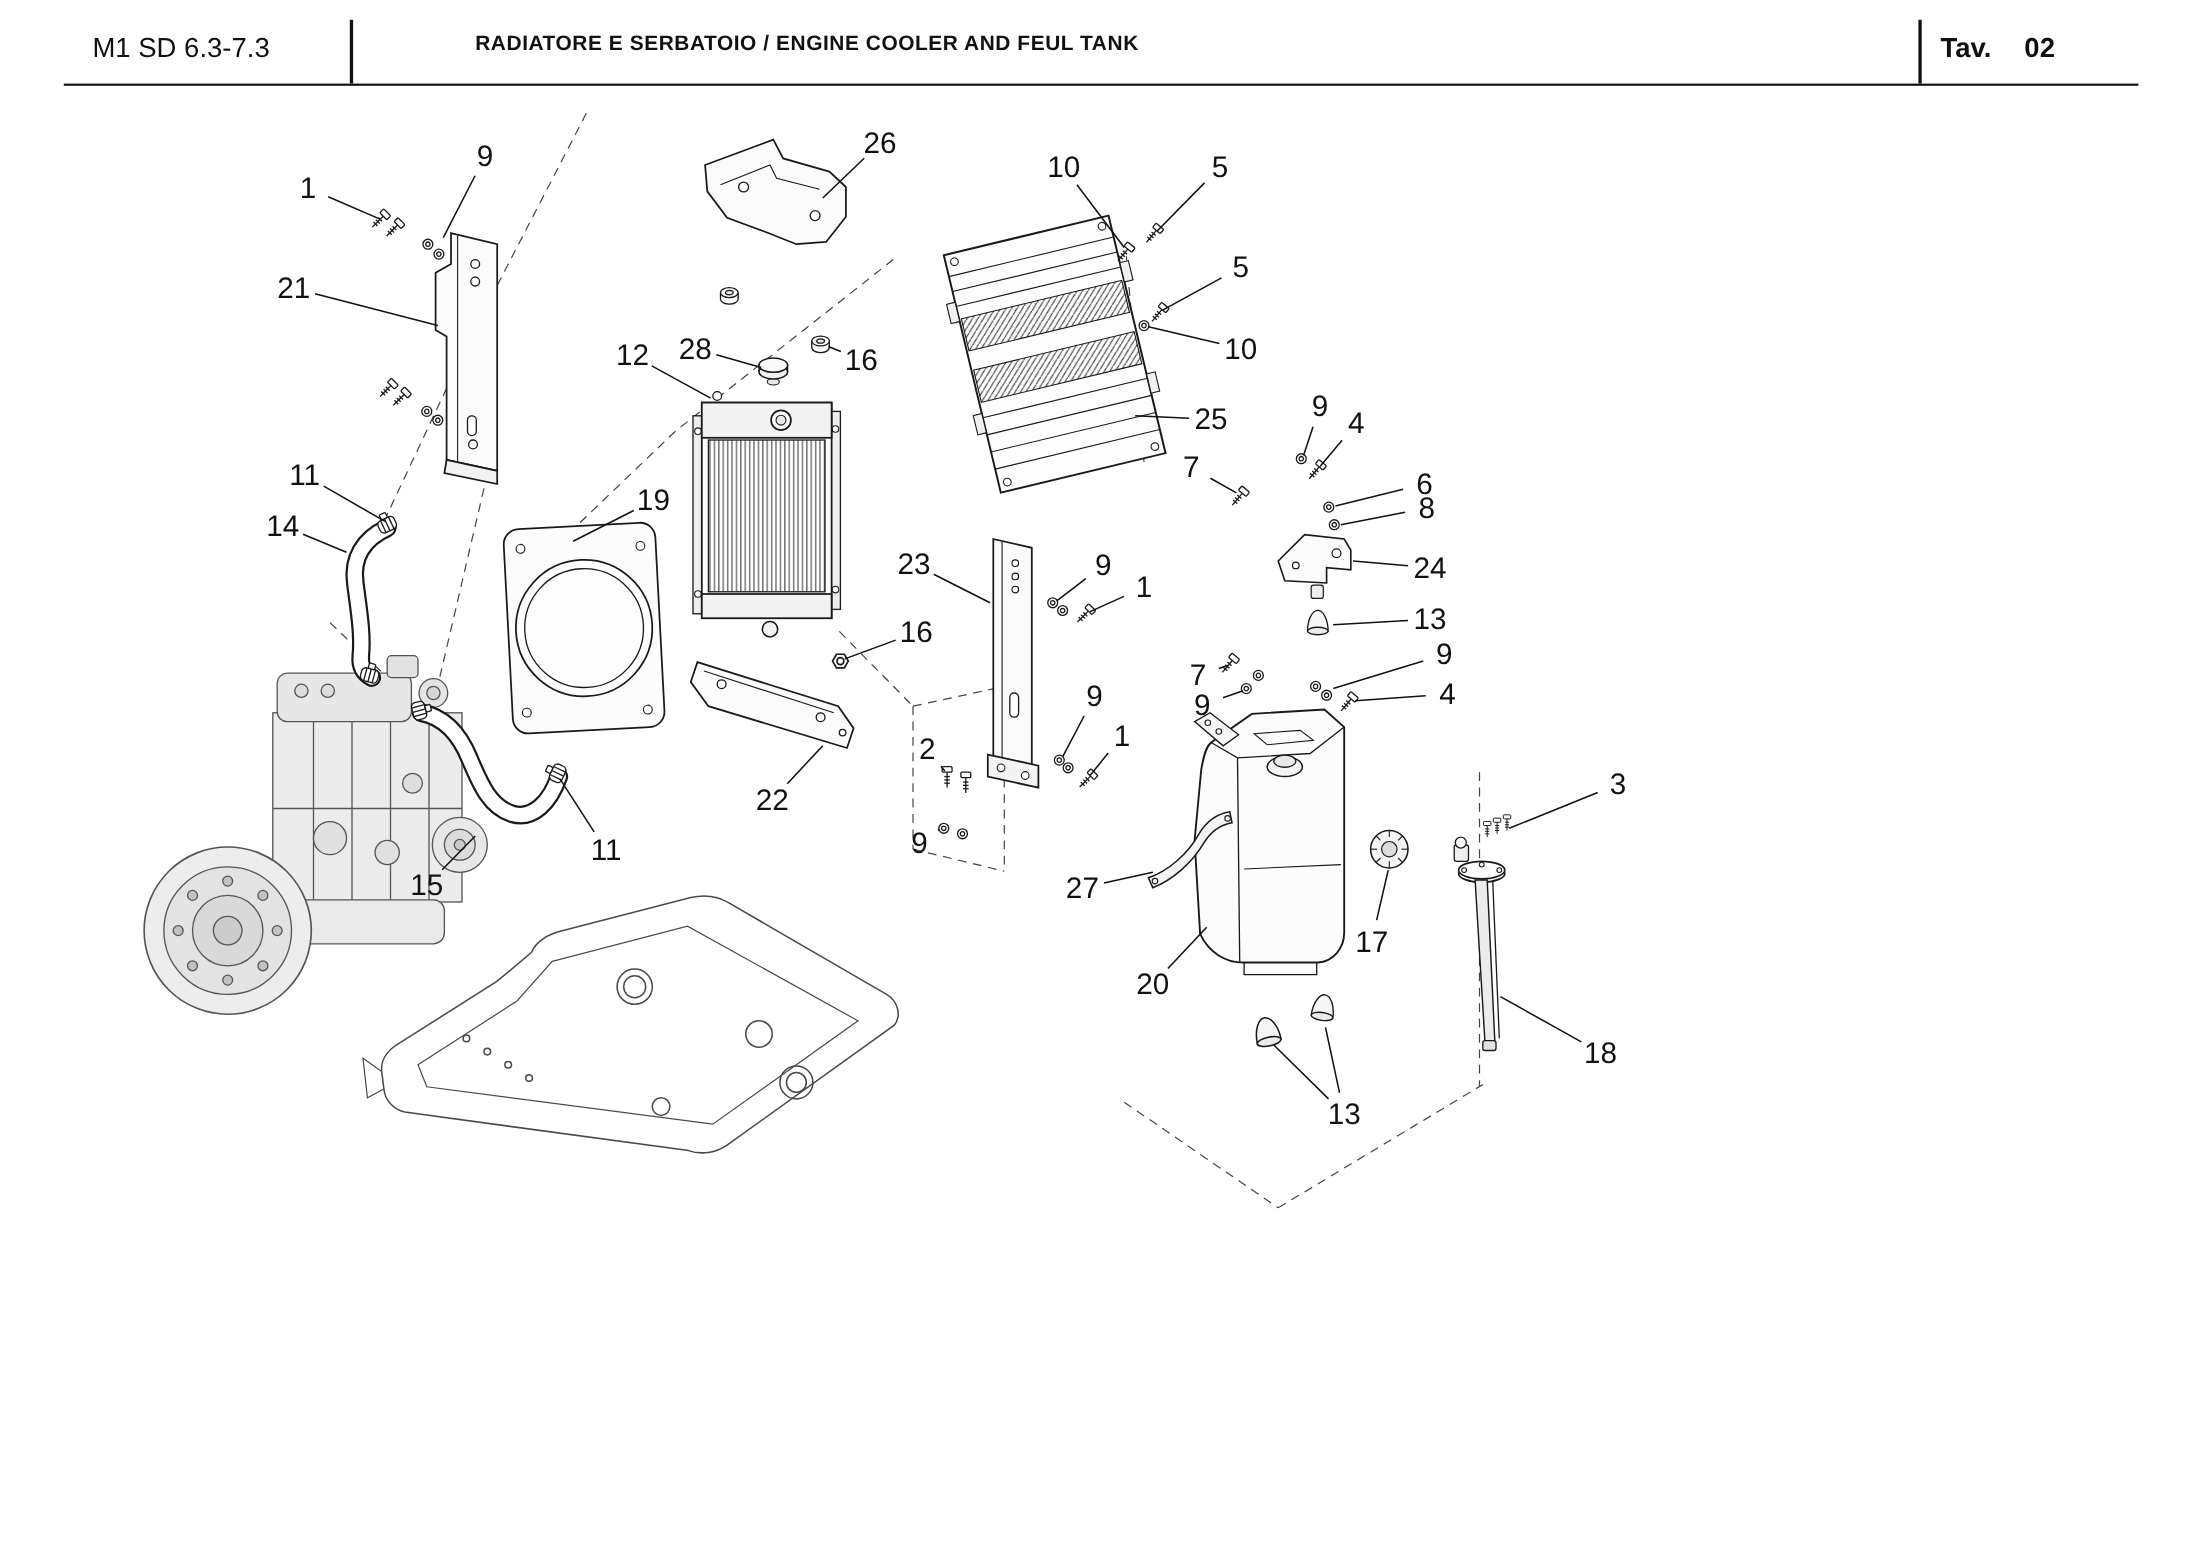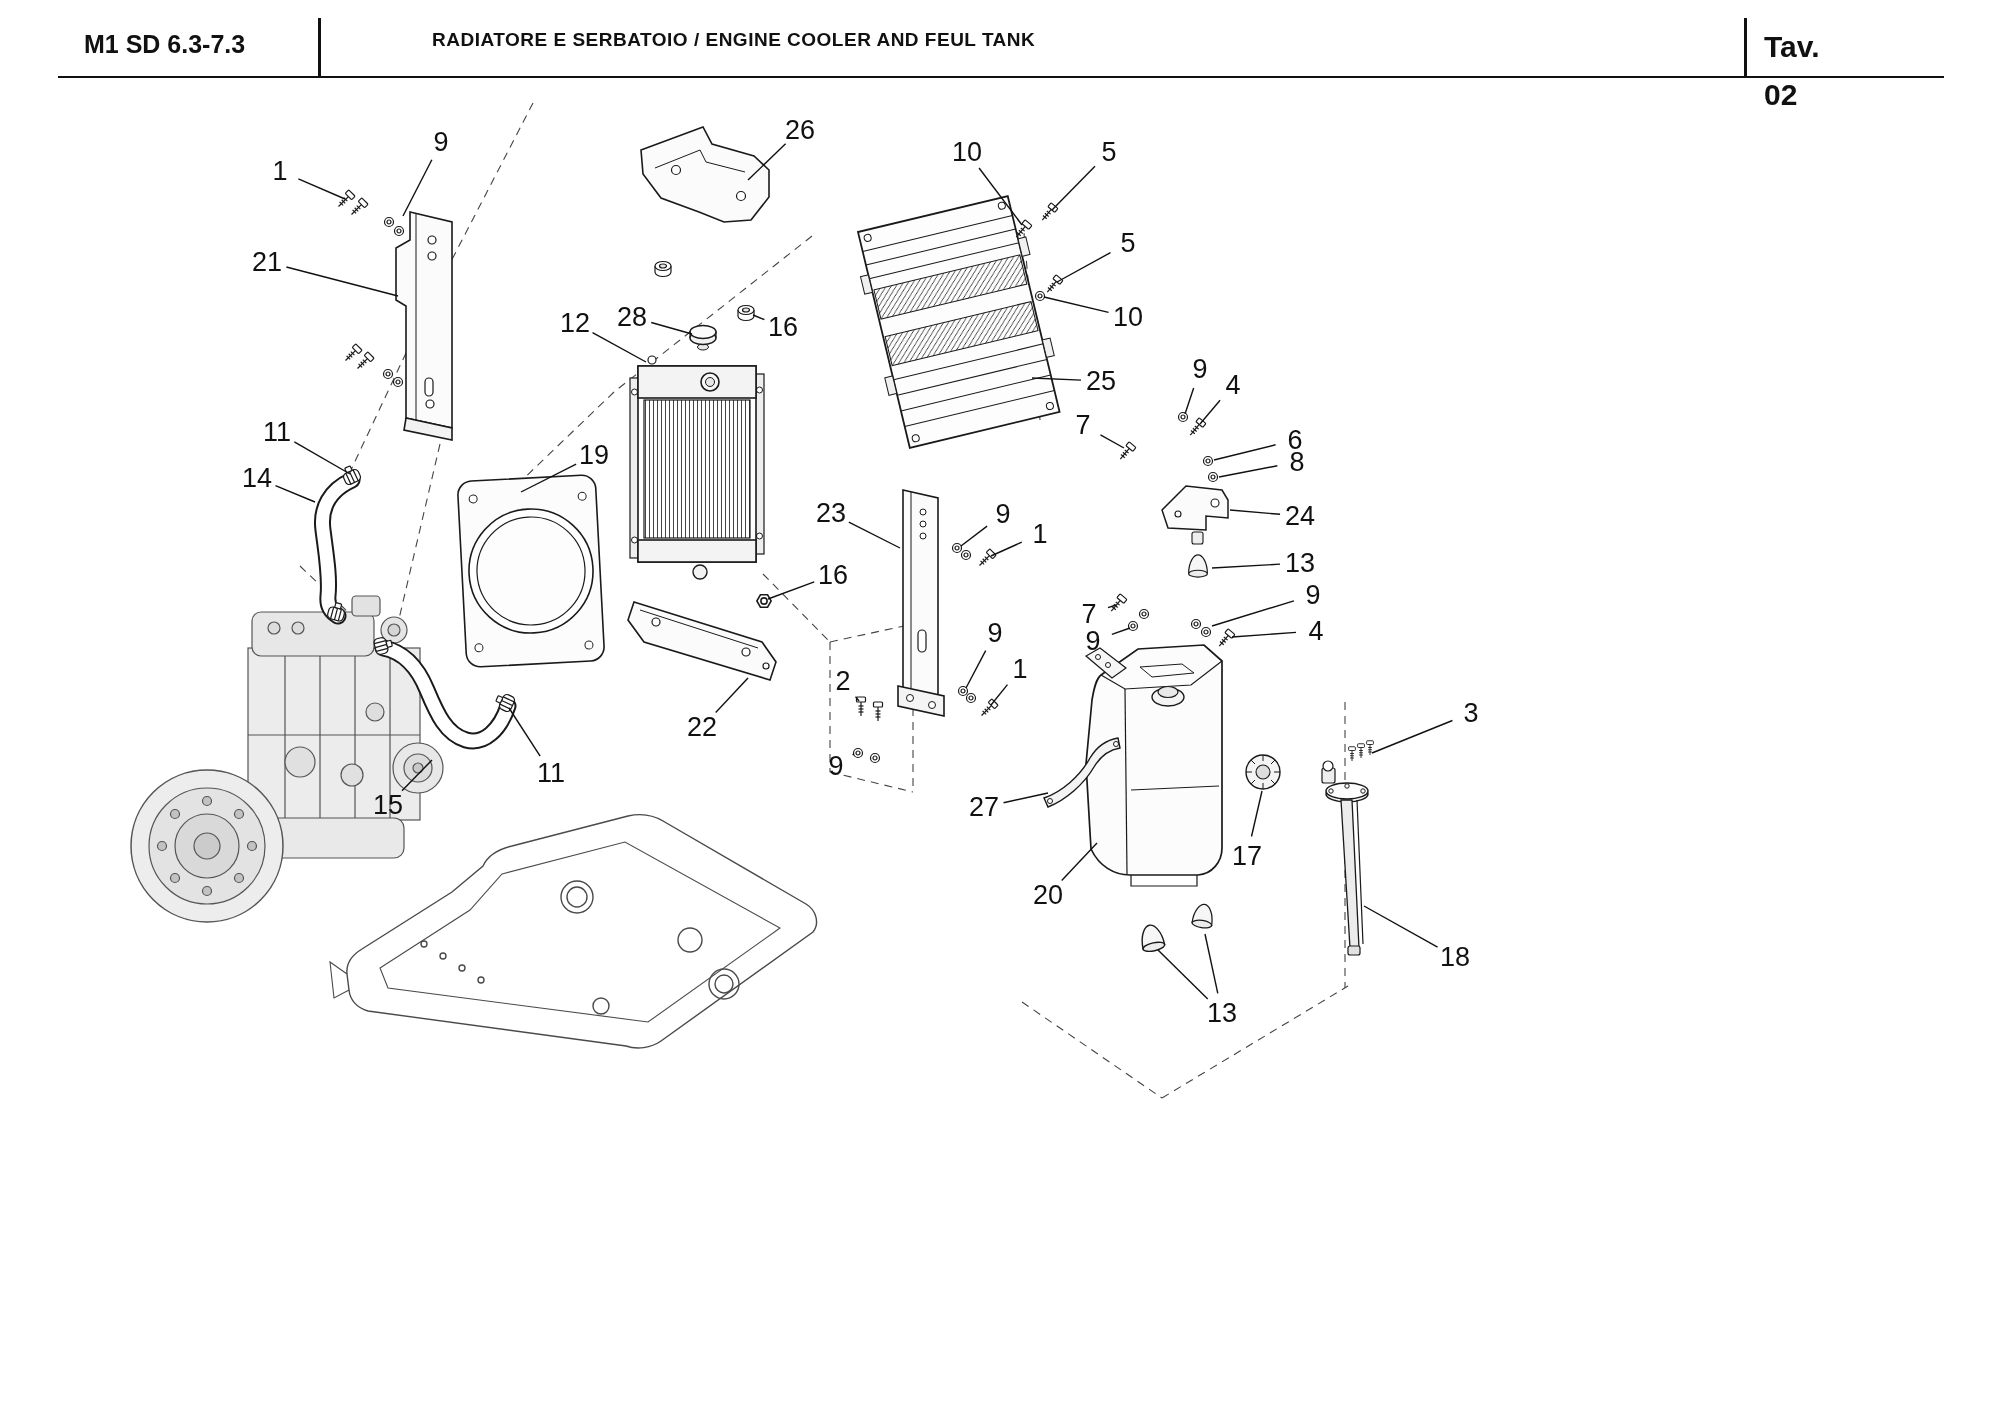--- a/index.html
+++ b/index.html
@@ -1,22 +1,22 @@
 <!DOCTYPE html>
 <html><head>
 <meta charset="utf-8">
 <style>
   html,body{margin:0;padding:0;}
   body{
     width:2000px;height:1414px;background:#ffffff;position:relative;
     font-family:"Liberation Sans",sans-serif;overflow:hidden;color:#111;
   }
-  .header-model{position:absolute;left:84px;top:30px;font-size:25px;font-weight:bold;white-space:nowrap;}
+  .header-model{position:absolute;left:84px;top:30px;font-size:25px;font-weight:normal;white-space:nowrap;}
   .header-title{position:absolute;left:432px;top:29px;font-size:19px;font-weight:bold;letter-spacing:.5px;white-space:nowrap;}
-  .header-tav{position:absolute;left:1764px;top:30px;font-size:30px;font-weight:bold;display:flex;gap:14px;white-space:nowrap;flex-direction:column;}
+  .header-tav{position:absolute;left:1764px;top:30px;font-size:25px;font-weight:bold;display:flex;gap:30px;white-space:nowrap;}
   .rule{position:absolute;left:58px;right:56px;top:76px;border-top:2.5px solid #111;}
   .vline{position:absolute;top:18px;height:58px;width:2.5px;background:#111;}
   #v1{left:318px;}
   #v2{left:1744px;}
   #diagram{position:absolute;left:0;top:0;}
   .callout{font-family:"Liberation Sans",sans-serif;font-size:27px;fill:#111;text-anchor:middle;dominant-baseline:central;}
   .leader{stroke:#111;stroke-width:1.4;}
 </style>
 </head>
 <body>

